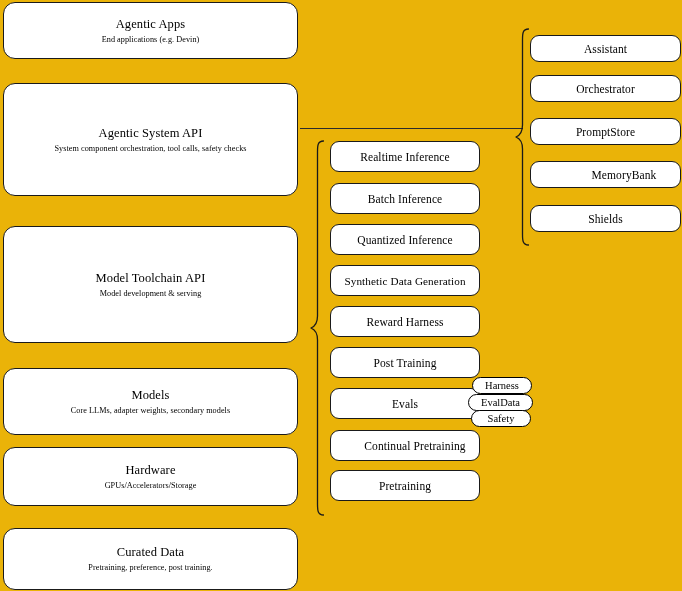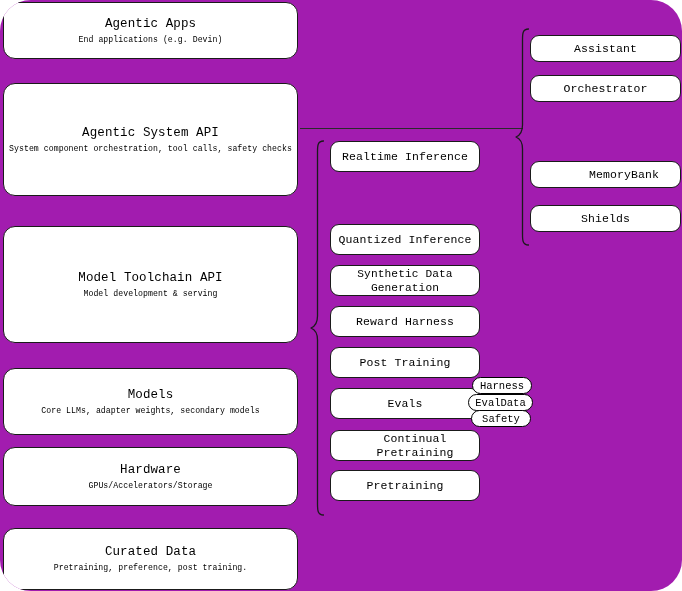--- a/index.html
+++ b/index.html
@@ -4,24 +4,23 @@
 <style>
   html, body {
     margin: 0;
     padding: 0;
     background: #ffffff;
   }
   #canvas {
     position: relative;
     width: 682px;
     height: 591px;
-    background: #a21caf;
-    font-family: Liberation Mono, monospace;
+    background: #eab308;
+    font-family: Liberation Serif, serif;
     overflow: hidden;
-    border-radius: 31px;
   }
 
   
   .box {
     position: absolute;
     box-sizing: border-box;
     border: 1.3px solid #1a1a1a;
     border-radius: 12px;
     background: #ffffff;
     display: flex;
@@ -150,20 +149,23 @@
                C 7.5 182, 6 186, 1 188
                C 6 190, 7.5 194, 7.5 200
                L 7.5 364
                C 7.5 370, 7.5 375, 13.5 375"></path>
     </svg>
   </div>
 
   <div class="box mid-box" style="top:141px;">
     <div class="title">Realtime Inference</div>
   </div>
+  <div class="box mid-box" style="top:183px;">
+    <div class="title">Batch Inference</div>
+  </div>
   <div class="box mid-box" style="top:224px;">
     <div class="title">Quantized Inference</div>
   </div>
   <div class="box mid-box wide" style="top:265px;">
     <div class="title">Synthetic Data Generation</div>
   </div>
   <div class="box mid-box" style="top:306px;">
     <div class="title">Reward Harness</div>
   </div>
   <div class="box mid-box" style="top:347px;">
@@ -200,20 +202,23 @@
                C 7.5 212, 7.5 217, 13.5 217"></path>
     </svg>
   </div>
 
   <div class="box right-box" style="top:35px;">
     <div class="title">Assistant</div>
   </div>
   <div class="box right-box" style="top:75px;">
     <div class="title">Orchestrator</div>
   </div>
+  <div class="box right-box" style="top:118px;">
+    <div class="title">PromptStore</div>
+  </div>
   <div class="box right-box" style="top:161px;padding-left:37px;">
     <div class="title">MemoryBank</div>
   </div>
   <div class="box right-box" style="top:205px;">
     <div class="title">Shields</div>
   </div>
 
 </div>
 
 </body></html>

